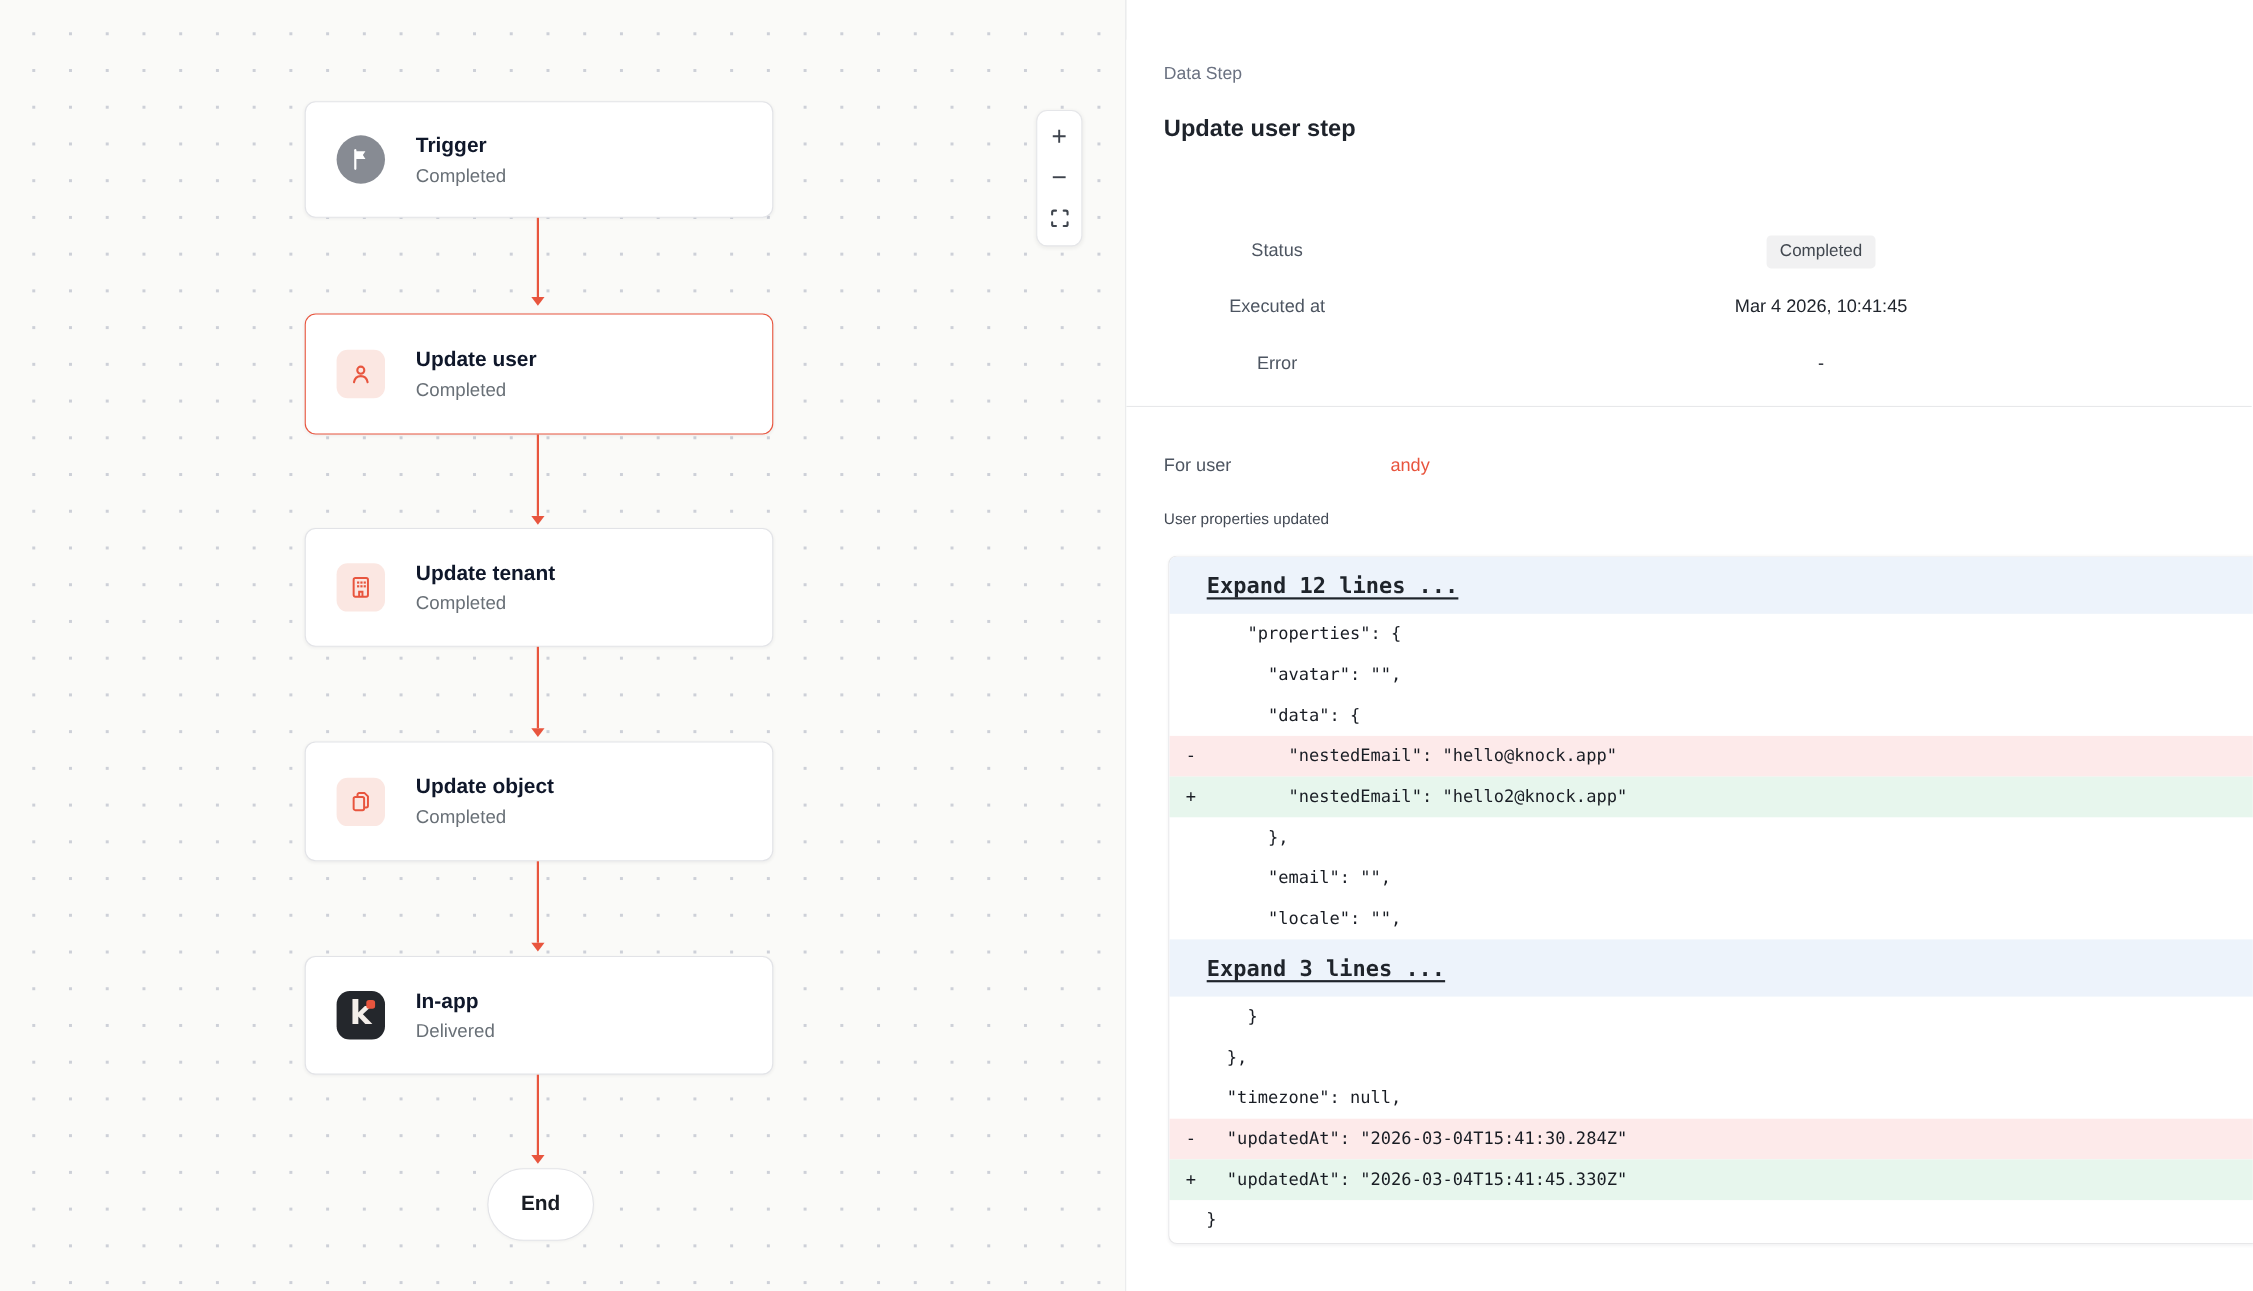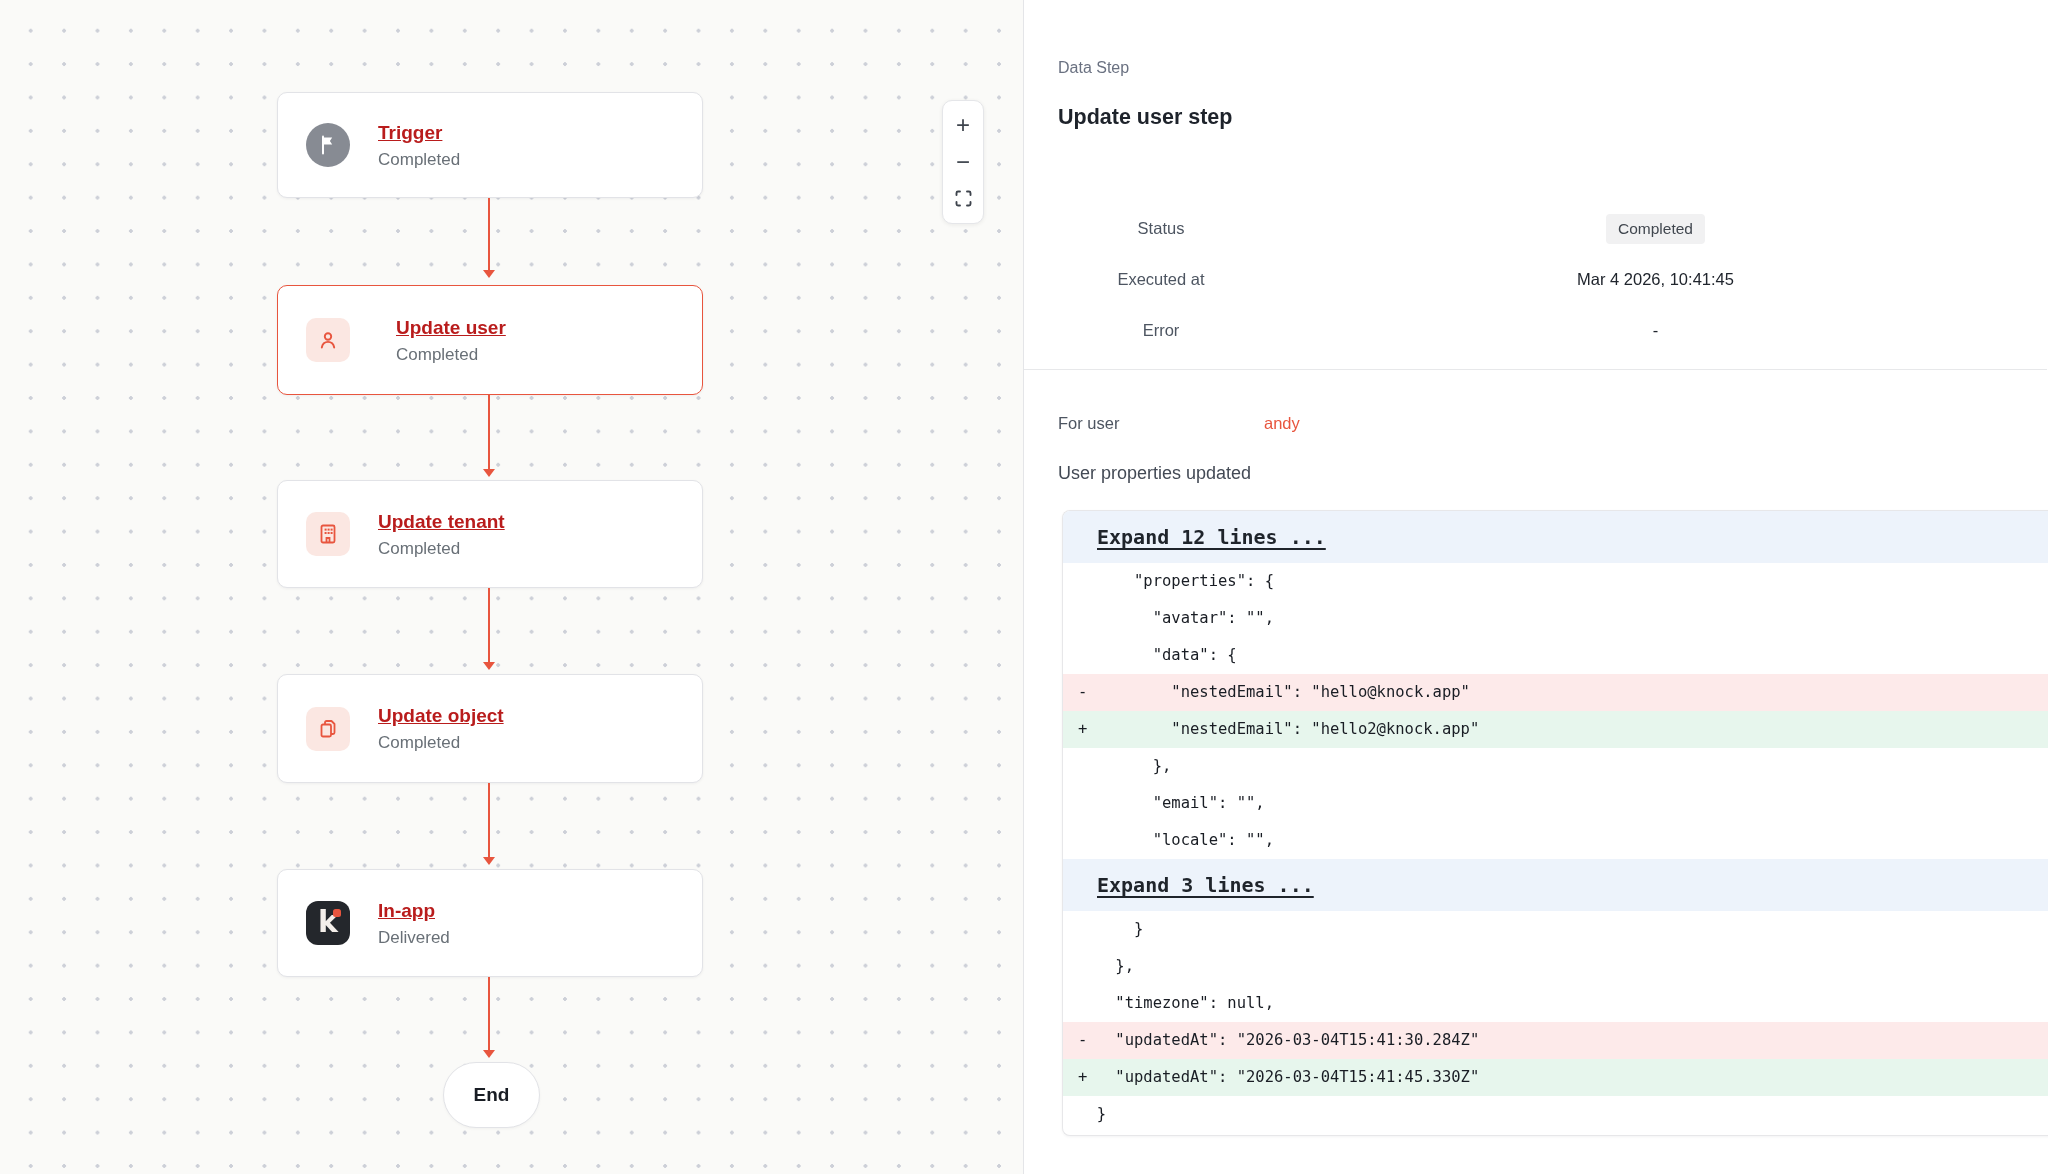--- a/index.html
+++ b/index.html
@@ -9,32 +9,32 @@
 
   
   .canvas { position:relative; width:1024px; height:1174px; background:#fafaf8;
     background-image:radial-gradient(#cdd0d8 1.7px, transparent 1.8px);
     background-size:33.4px 33.4px; background-position:14px 14px;
     border-right:1px solid #e4e5e8; flex:0 0 auto; }
 
   .node { position:absolute; left:277px; width:426px; background:#fff;
     border:1px solid #e2e3e7; border-radius:10px; display:flex; align-items:center;
     padding-left:28px; box-shadow:0 1px 3px rgba(22,25,34,.05); cursor:pointer; }
-  .node.selected { border:1.5px solid #e8553e;gap:18px; }
+  .node.selected { border:1.5px solid #e8553e; }
   .node-icon { width:44px; height:44px; flex:0 0 auto; display:flex;
     align-items:center; justify-content:center; border-radius:10px; position:relative; }
   .node-icon.gray-circle { background:#878b93; border-radius:50%; }
   .node-icon.pink { background:#fbe7e2; }
   .node-icon.knock { background:#24272c; border-radius:12px; }
   .knock-k { color:#f4efea; font-size:30px; font-weight:800; line-height:1;
     margin-top:-2px; font-family:"DejaVu Sans",sans-serif; }
   .knock-dot { position:absolute; top:8px; right:9px; width:8px; height:8px;
     border-radius:2.5px; background:#e8553e; }
   .node-text { margin-left:28px; }
-  .node-title { font-size:19px; font-weight:600; color:#b91c1c; line-height:25px;text-decoration:underline; }
+  .node-title { font-size:19px; font-weight:600; color:#0f172a; line-height:25px; }
   .node-sub { font-size:17px; color:#697077; line-height:23px; margin-top:3px; }
 
   .edge { position:absolute; left:488px; width:2px; background:#e8553e; }
   .edge-arrow { position:absolute; left:483px; width:0; height:0;
     border-left:6px solid transparent; border-right:6px solid transparent;
     border-top:8px solid #e8553e; }
 
   .end-pill { position:absolute; left:443px; top:1062px; width:97px; height:66px;
     background:#fff; border:1px solid #e2e3e7; border-radius:33px; display:flex;
     align-items:center; justify-content:center; font-size:19px; font-weight:600;
@@ -64,21 +64,21 @@
     border-radius:4px; padding:6px 12px; font-size:15.5px; line-height:18px; }
 
   .divider { margin:20px 0 0 -34px; width:1023px; height:0;
     border-top:1px solid #e7e8ea; }
 
   .user-grid { margin-top:44px; display:grid; grid-template-columns:206px auto;
     align-items:center; }
   .user-label { font-size:16.5px; color:#4d5561; }
   .user-value { font-size:16.5px; color:#e8553e; cursor:pointer; }
 
-  .diff-heading { margin-top:30px; font-size:18px; color:#434a55; }
+  .diff-heading { margin-top:30px; font-size:14px; color:#434a55; }
 
   .diff-block { margin-top:26px; margin-left:4px; width:1100px;
     border:1px solid #e7e7e9; border-radius:8px 0 0 8px; border-right:none;
     background:#fff; box-shadow:0 1px 3px rgba(22,25,34,.05); overflow:hidden;
     padding-bottom:2px; }
   .diff-row { height:37px; line-height:37px; padding-left:15px;
     font-family:"DejaVu Sans Mono","Liberation Mono",monospace; font-size:15.5px;
     color:#191d24; white-space:pre; }
   .diff-row.removed { background:#fdeaea; }
   .diff-row.added { background:#e7f6ed; }

